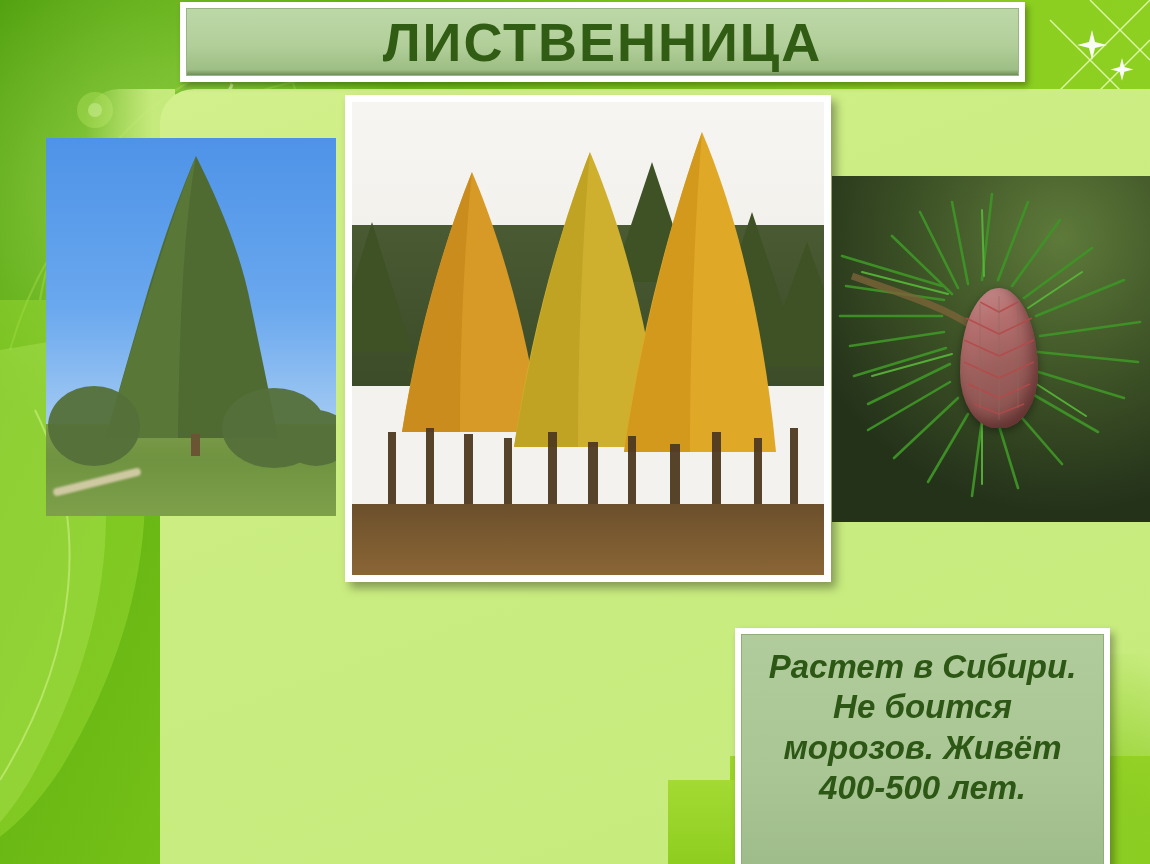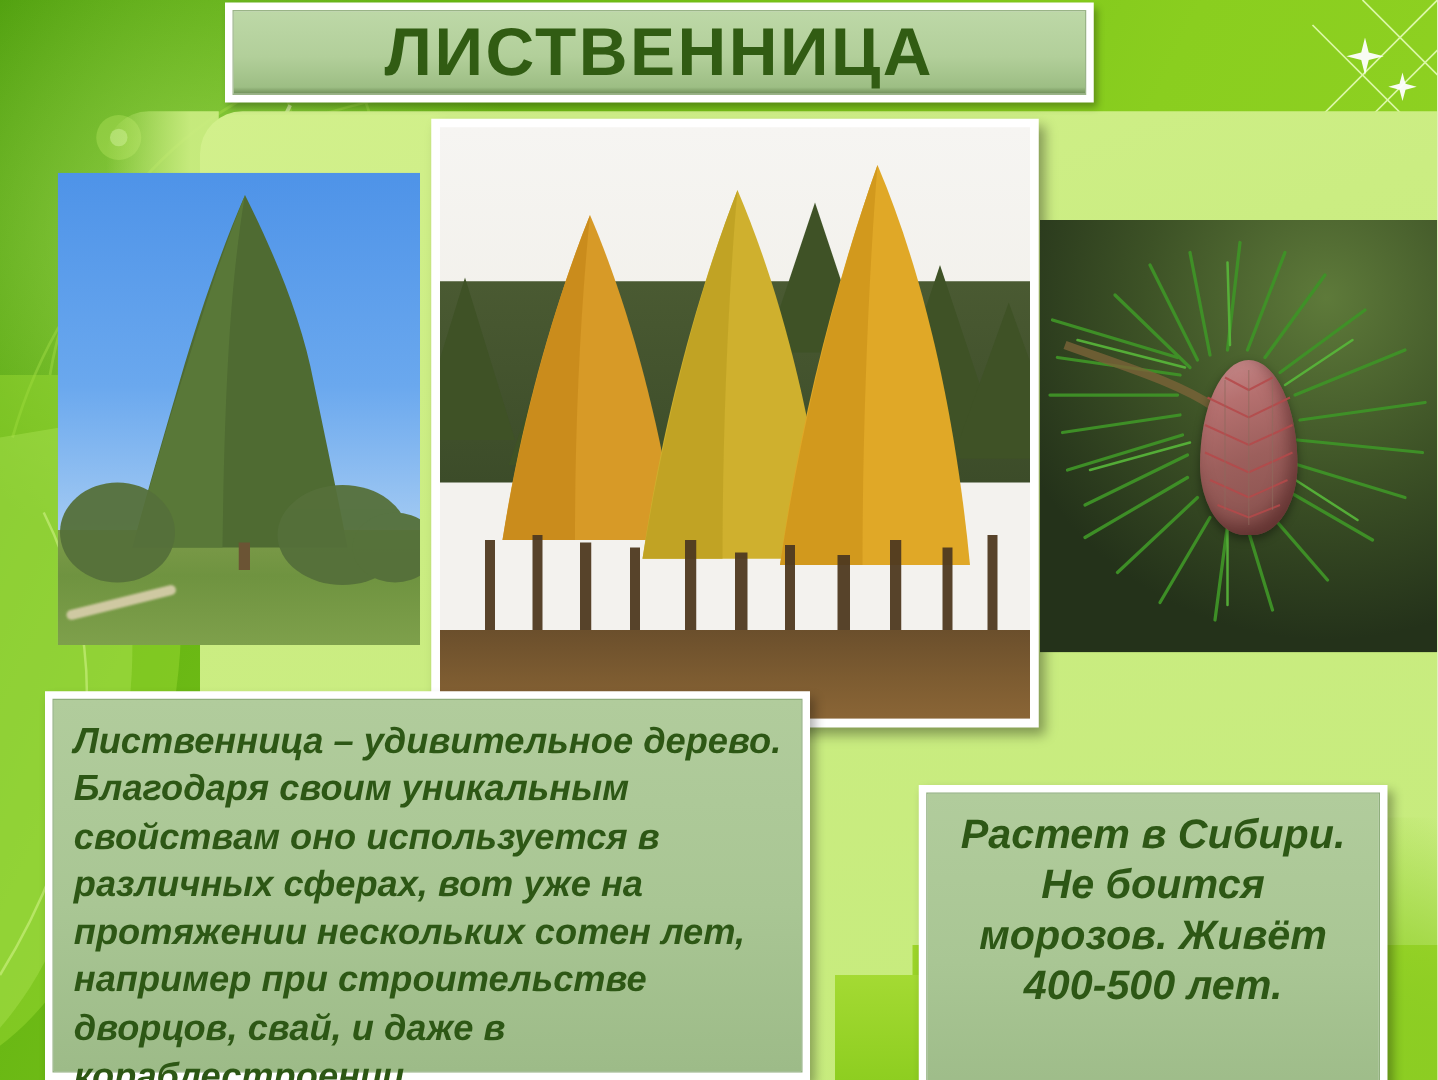--- a/index.html
+++ b/index.html
@@ -43,21 +43,21 @@
     position:absolute;right:0;bottom:0;width:250px;height:210px;
     background:linear-gradient(200deg,rgba(150,210,40,.0) 0%, rgba(140,205,35,.9) 55%);
   }
   .band-mid{
     position:absolute;left:668px;bottom:0;width:122px;height:84px;
     background:linear-gradient(180deg,#a4da33 0%,#8ece20 100%);
   }
 
   
   .title-box{
-    position:absolute;left:180px;top:2px;width:695px;height:80px;
+    position:absolute;left:180px;top:2px;width:845px;height:80px;
     background:#ffffff;
     padding:6px;
     box-sizing:border-box;
     box-shadow:3px 4px 6px rgba(0,0,0,.30);
   }
   .title-inner{
     width:100%;height:100%;
     background:linear-gradient(180deg,#bdd8a7 0%,#b2cf9a 55%,#9dbe84 92%,#6f8f58 100%);
     border:1px solid #9ab487;
     box-sizing:border-box;
@@ -304,25 +304,20 @@
         </g>
         <g stroke="#8e6a5c" stroke-width="1" fill="none" opacity=".6">
           <path d="M39 8 L39 132"></path>
             <path d="M20 16 L20 120"></path>
             <path d="M58 16 L58 120"></path>
         </g>
       </svg>
     </div>
   </div>
 
-  <div class="txtbox box-left">
-    <div class="inner">
-      <p class="body-text">Лиственница – удивительное дерево. Благодаря своим уникальным свойствам оно используется в различных сферах, вот уже на протяжении нескольких сотен лет, например при строительстве дворцов, свай, и даже в кораблестроении.</p>
-    </div>
-  </div>
 
   <div class="txtbox box-right">
     <div class="inner">
       <p class="body-text">Растет в Сибири. Не боится морозов. Живёт 400-500 лет.</p>
     </div>
   </div>
 
 </div>
 
 </body></html>

